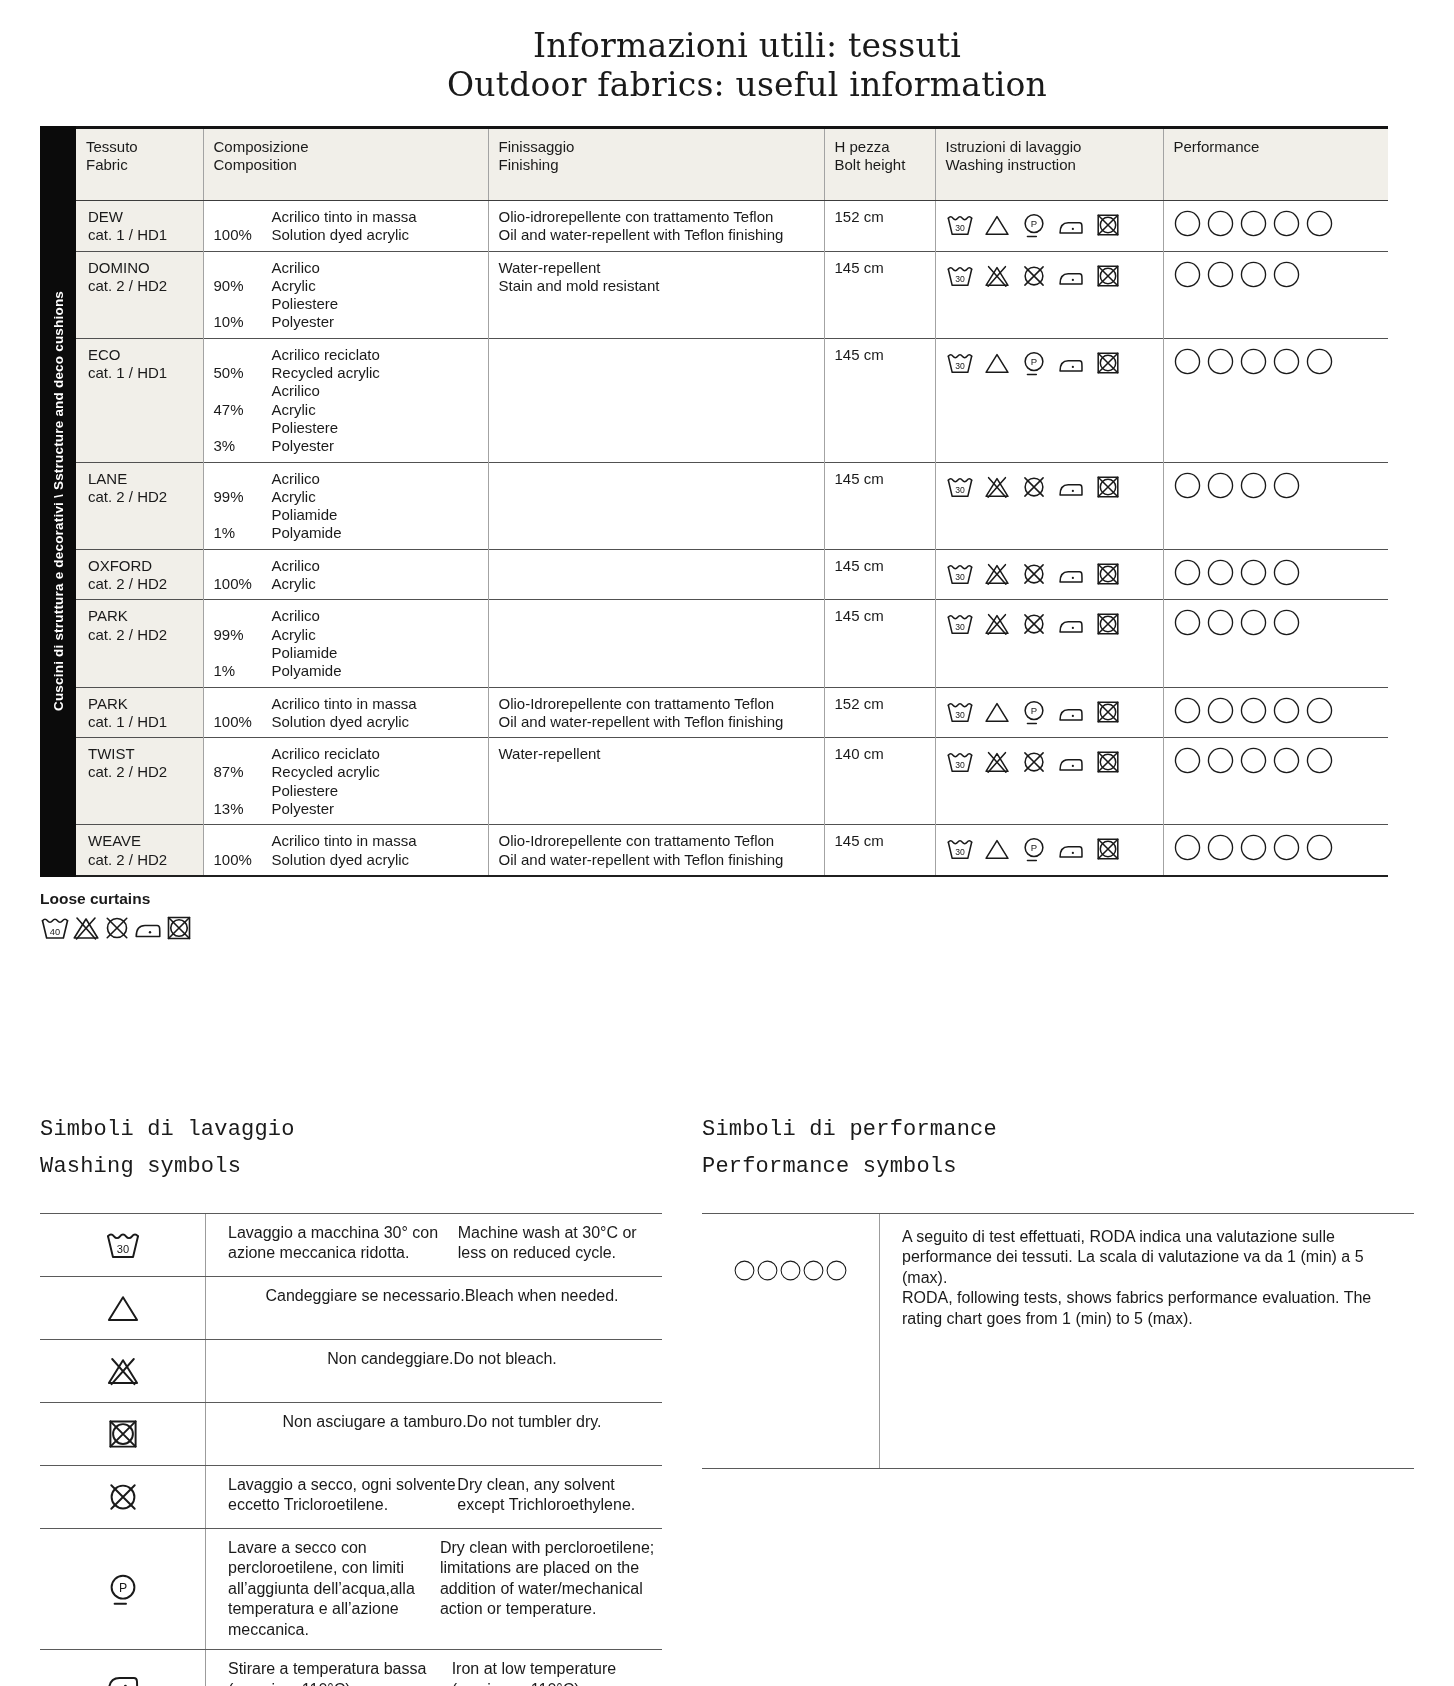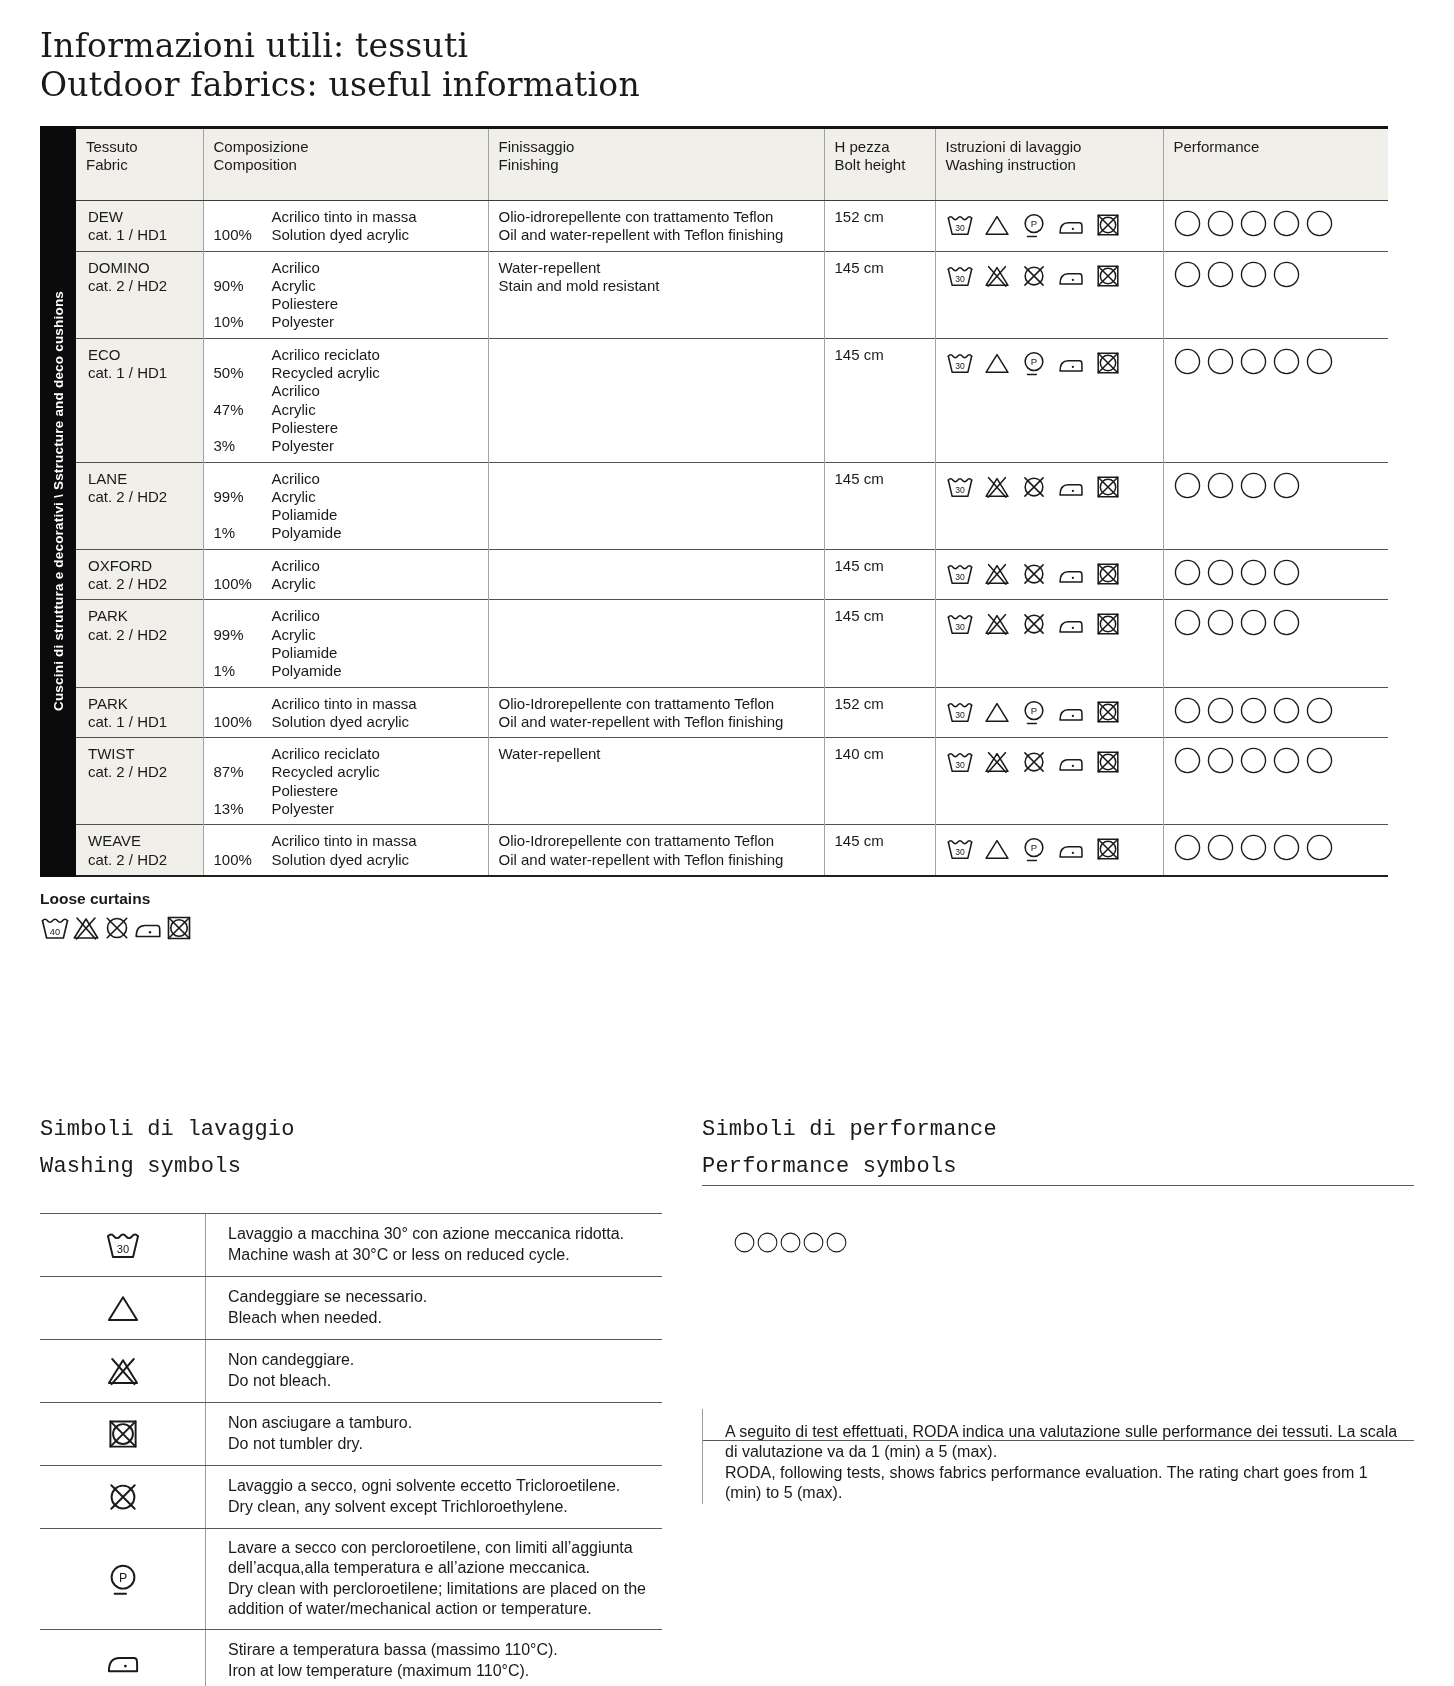--- a/index.html
+++ b/index.html
@@ -11,20 +11,21 @@
     -webkit-font-smoothing:antialiased;
   }
   .page { position:relative; width:1454px; height:1686px; }
 
   
   .title {
     font-family:"DejaVu Serif", serif;
     font-size:33px; line-height:39px;
     padding:26px 0 0 40px;
     letter-spacing:0.2px;
+    text-align:center;
   }
 
   
   .ftable-wrap { display:flex; margin:22px 0 0 40px; width:1348px; }
   .sidebar { width:36px; background:#0b0b0b; position:relative; flex:0 0 36px; }
   .sidebar-label {
     position:absolute; left:50%; top:50%;
     transform:translate(-50%,-50%) rotate(-90deg);
     white-space:nowrap; color:#ffffff;
     font-size:13.5px; font-weight:bold; letter-spacing:0.2px;
@@ -58,24 +59,24 @@
     font-family:Liberation Mono, monospace;
     font-size:22px; line-height:37px; letter-spacing:0.2px;
   }
   .wcol { width:622px; flex:0 0 622px; }
   .pcol { width:712px; flex:0 0 712px; }
 
   .wtable { margin-top:28px; border-bottom:1.5px solid #5a5a5a; }
   .wrow { display:flex; border-top:1.5px solid #5a5a5a; min-height:62px; }
   .wicon-cell { width:165px; flex:0 0 165px; display:flex; align-items:center; justify-content:center; }
   .wtext-cell { flex:1; border-left:1px solid #9c9c9c; padding:9px 6px 9px 22px;
-    font-size:16px; line-height:20.5px; display:flex; flex-direction:column; justify-content:center; }
-
-  .ptable { border-top:1.5px solid #5a5a5a; border-bottom:1.5px solid #5a5a5a;
-    height:254px; display:flex;flex-direction:column; }
+    font-size:16px; line-height:20.5px; display:flex; flex-direction:row; justify-content:center; }
+
+  .ptable { margin-top:28px; border-top:1.5px solid #5a5a5a; border-bottom:1.5px solid #5a5a5a;
+    height:254px; display:flex; }
   .pcircles { width:177px; flex:0 0 177px; display:flex; justify-content:center;
     align-items:flex-start; padding-top:46px; gap:2px; }
   .ptext { flex:1; border-left:1px solid #9c9c9c; padding:13px 10px 0 22px;
     font-size:16px; line-height:20.5px; }
 
   .icon svg { display:block; }
 </style>
 </head>
 <body>
 

